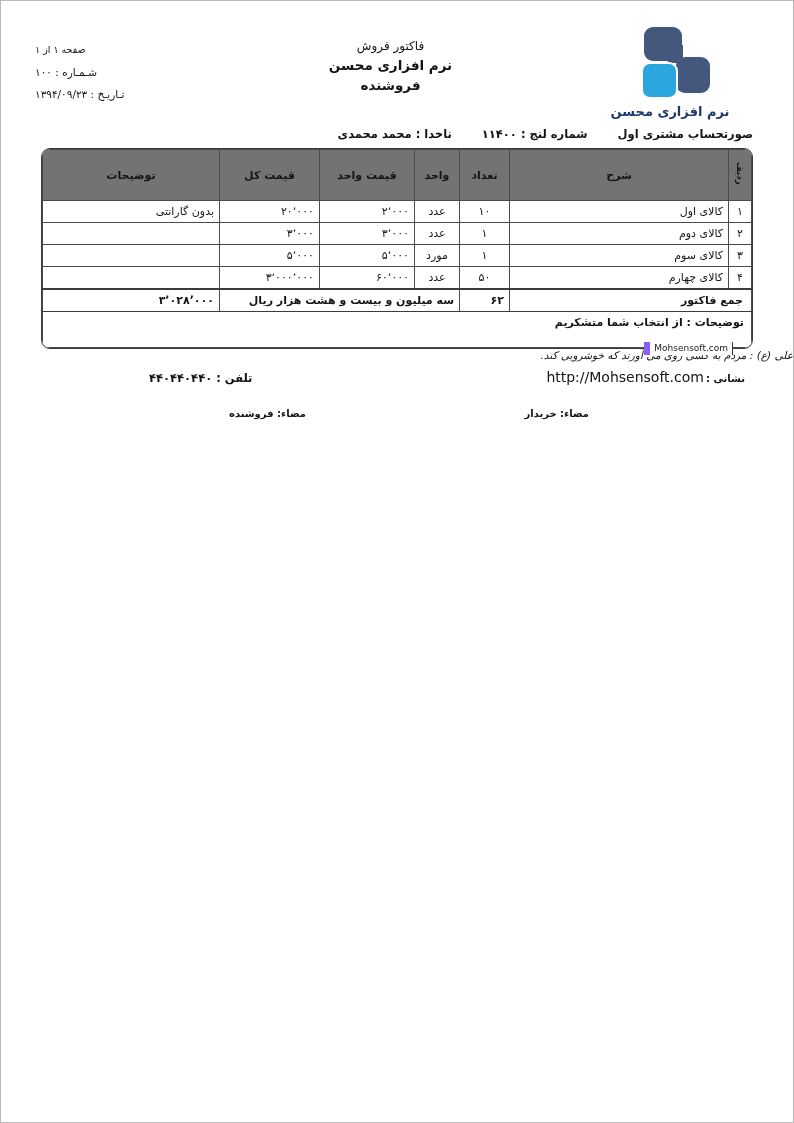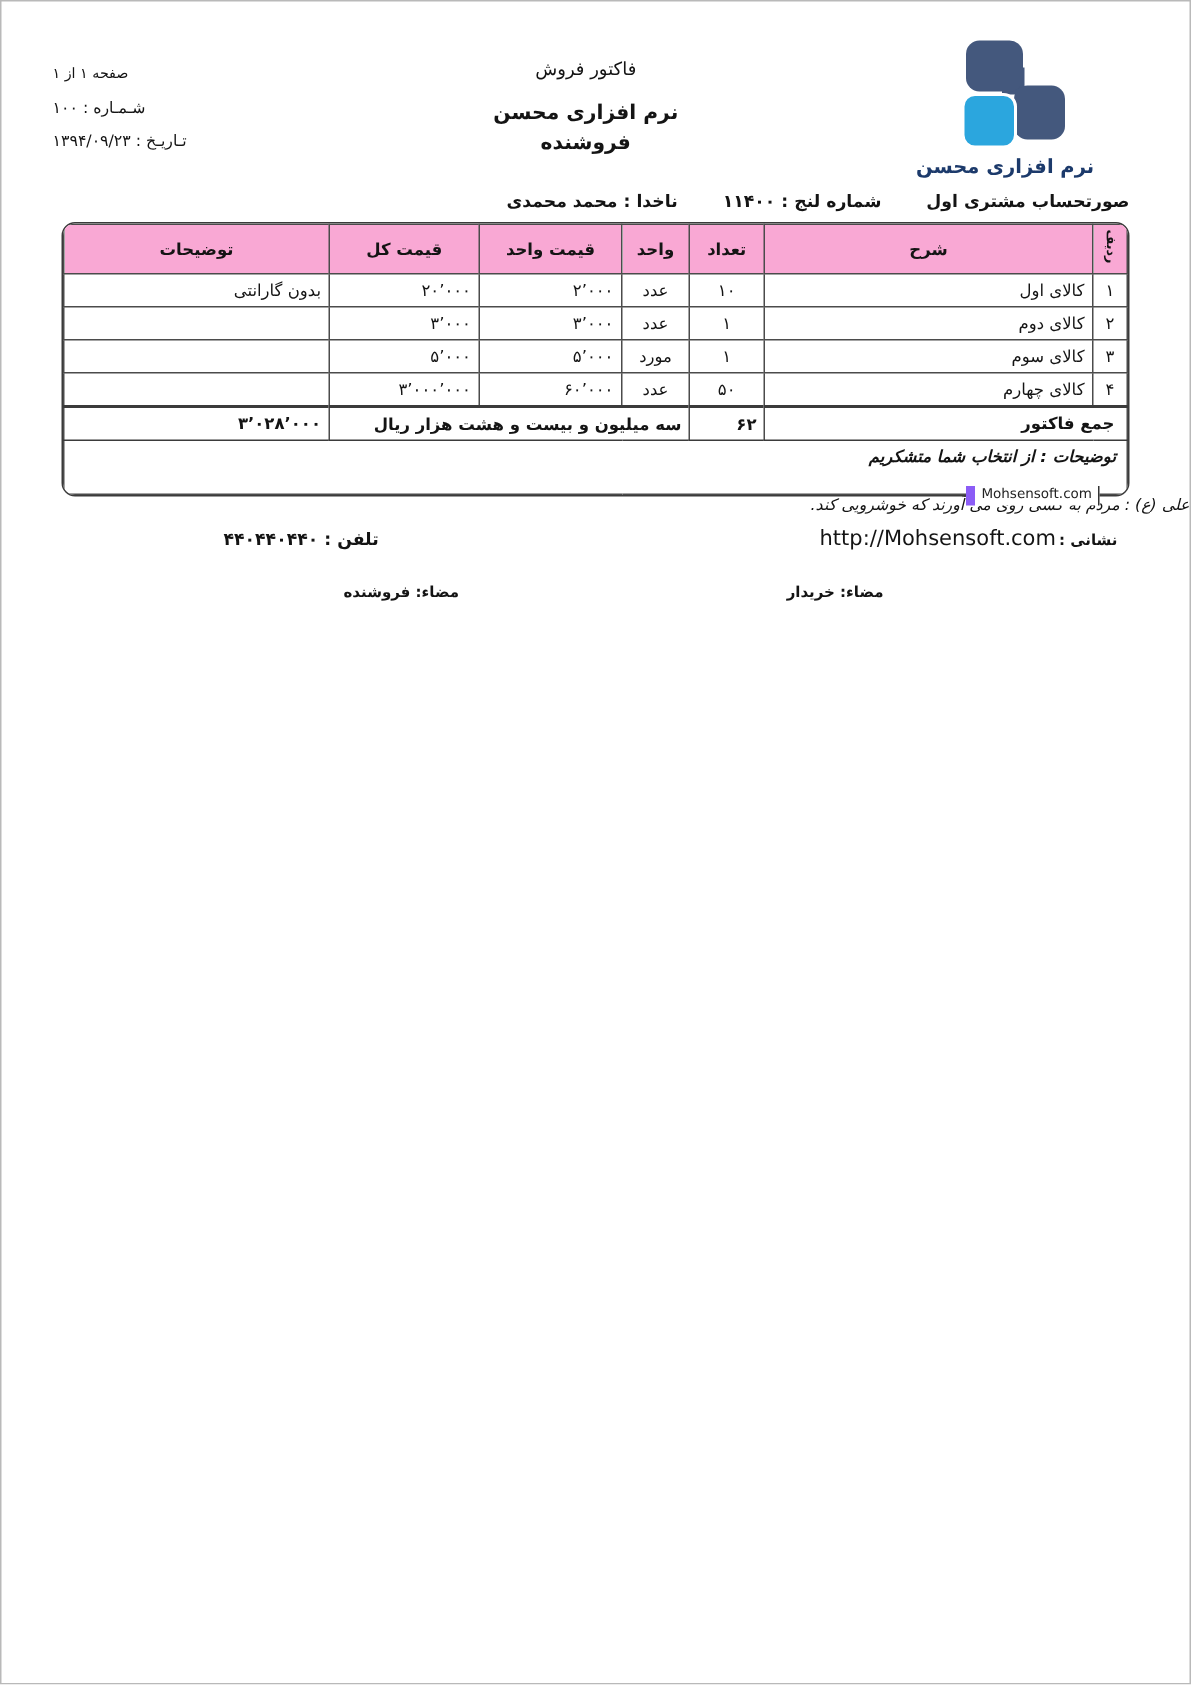--- a/index.html
+++ b/index.html
@@ -13,42 +13,42 @@
   .topbar { display:flex; align-items:flex-start; padding:26px 34px 0 34px; }
   .logo-block { width:178px; display:flex; flex-direction:column; align-items:center; }
   .lsq { position:relative; width:84px; height:72px; direction:ltr; }
   .sq { position:absolute; border-radius:9px; }
   .sq-top   { left:16px; top:0;    width:38px; height:34px; background:var(--dark,#44587d); }
   .sq-elbow { left:40px; top:18px; width:15px; height:18px; background:var(--dark,#44587d); border-radius:0; }
   .sq-right { left:48px; top:30px; width:34px; height:36px; background:var(--dark,#44587d); }
   .sq-light { left:13px; top:35px; width:37px; height:37px; background:var(--light,#2ba6de); border:2.5px solid #fff; }
   .logo-caption { margin-top:5px; font-size:13px; font-weight:bold; color:var(--btext,#1c3a6b); }
   .titles { flex:1; text-align:center; padding-top:12px; }
-  .t-doc-type { font-size:12px; margin-bottom:12px; }
+  .t-doc-type { font-size:12px; margin-bottom:2px; }
   .t-company  { font-size:13.5px; font-weight:bold; line-height:20px; }
   .t-doc-name { font-size:13.5px; font-weight:bold; line-height:20px; }
   .meta { width:165px; text-align:left; padding-top:12px; }
   .meta div { line-height:22px; font-size:10.5px; white-space:nowrap; }
   .meta .m-page { font-size:9.5px; }
   
   .customer { margin:8px 40px 7px 40px; display:flex; gap:30px; font-size:11.5px; font-weight:bold; }
   
   .table-zone { margin:0 40px; position:relative; }
   .table-wrap { border:1.5px solid #3b3b3b; border-radius:9px; overflow:hidden; background:#fff; }
   table { width:100%; border-collapse:collapse; table-layout:fixed; }
   th,td { border:1px solid #4b4b4b; font-size:11px; overflow:hidden; white-space:nowrap; }
-  thead th { background:#f9a8d4; height:33px; font-weight:bold; padding:0 4px; }
+  thead th { background:#737373; height:51px; font-weight:bold; padding:0 4px; }
   th.col-row { padding:0; }
   .vert { writing-mode:vertical-rl; font-size:8.5px; font-weight:bold; line-height:1; margin:0 auto; }
   tbody td { height:22px; padding:1px 5px; }
   .center { text-align:center; }
   .txt    { text-align:right; padding-right:5px; }
   .num    { text-align:right; padding-left:10px; }
   tr.sum td { font-weight:bold; border-top:2px solid #3b3b3b; border-bottom:1.5px solid #3b3b3b; height:23px;padding-left:32px; }
-  tr.comments td { height:36px; vertical-align:top; text-align:right; padding:4px 7px; font-weight:bold;font-style:italic; }
+  tr.comments td { height:36px; vertical-align:top; text-align:right; padding:4px 7px; font-weight:bold; }
   .watermark {
     position:absolute; bottom:-6px; right:20px; z-index:2; direction:ltr;
     background:#fff; font-size:9px; line-height:13px; padding:0 4px; color:#222;
     border-left:6px solid #8b5cf6; border-right:1px solid #333;
   }
   
   .quote { text-align:right; font-size:10.5px; font-style:italic; }
   .addr { display:flex; justify-content:space-between; align-items:baseline;
           margin-top:8px; padding-right:48px; padding-left:148px; }
   .addr-right { display:flex; align-items:baseline; gap:2px; }

